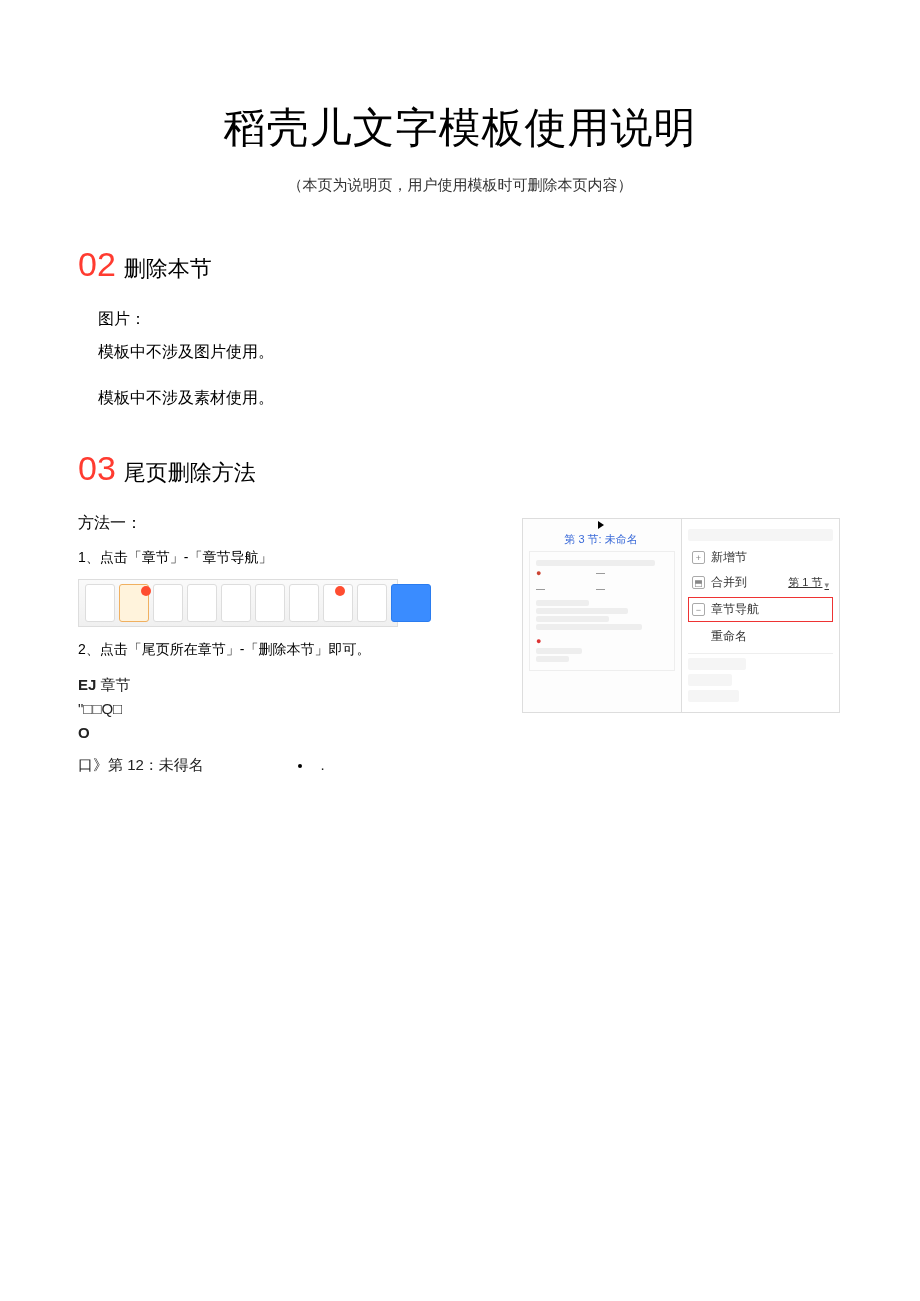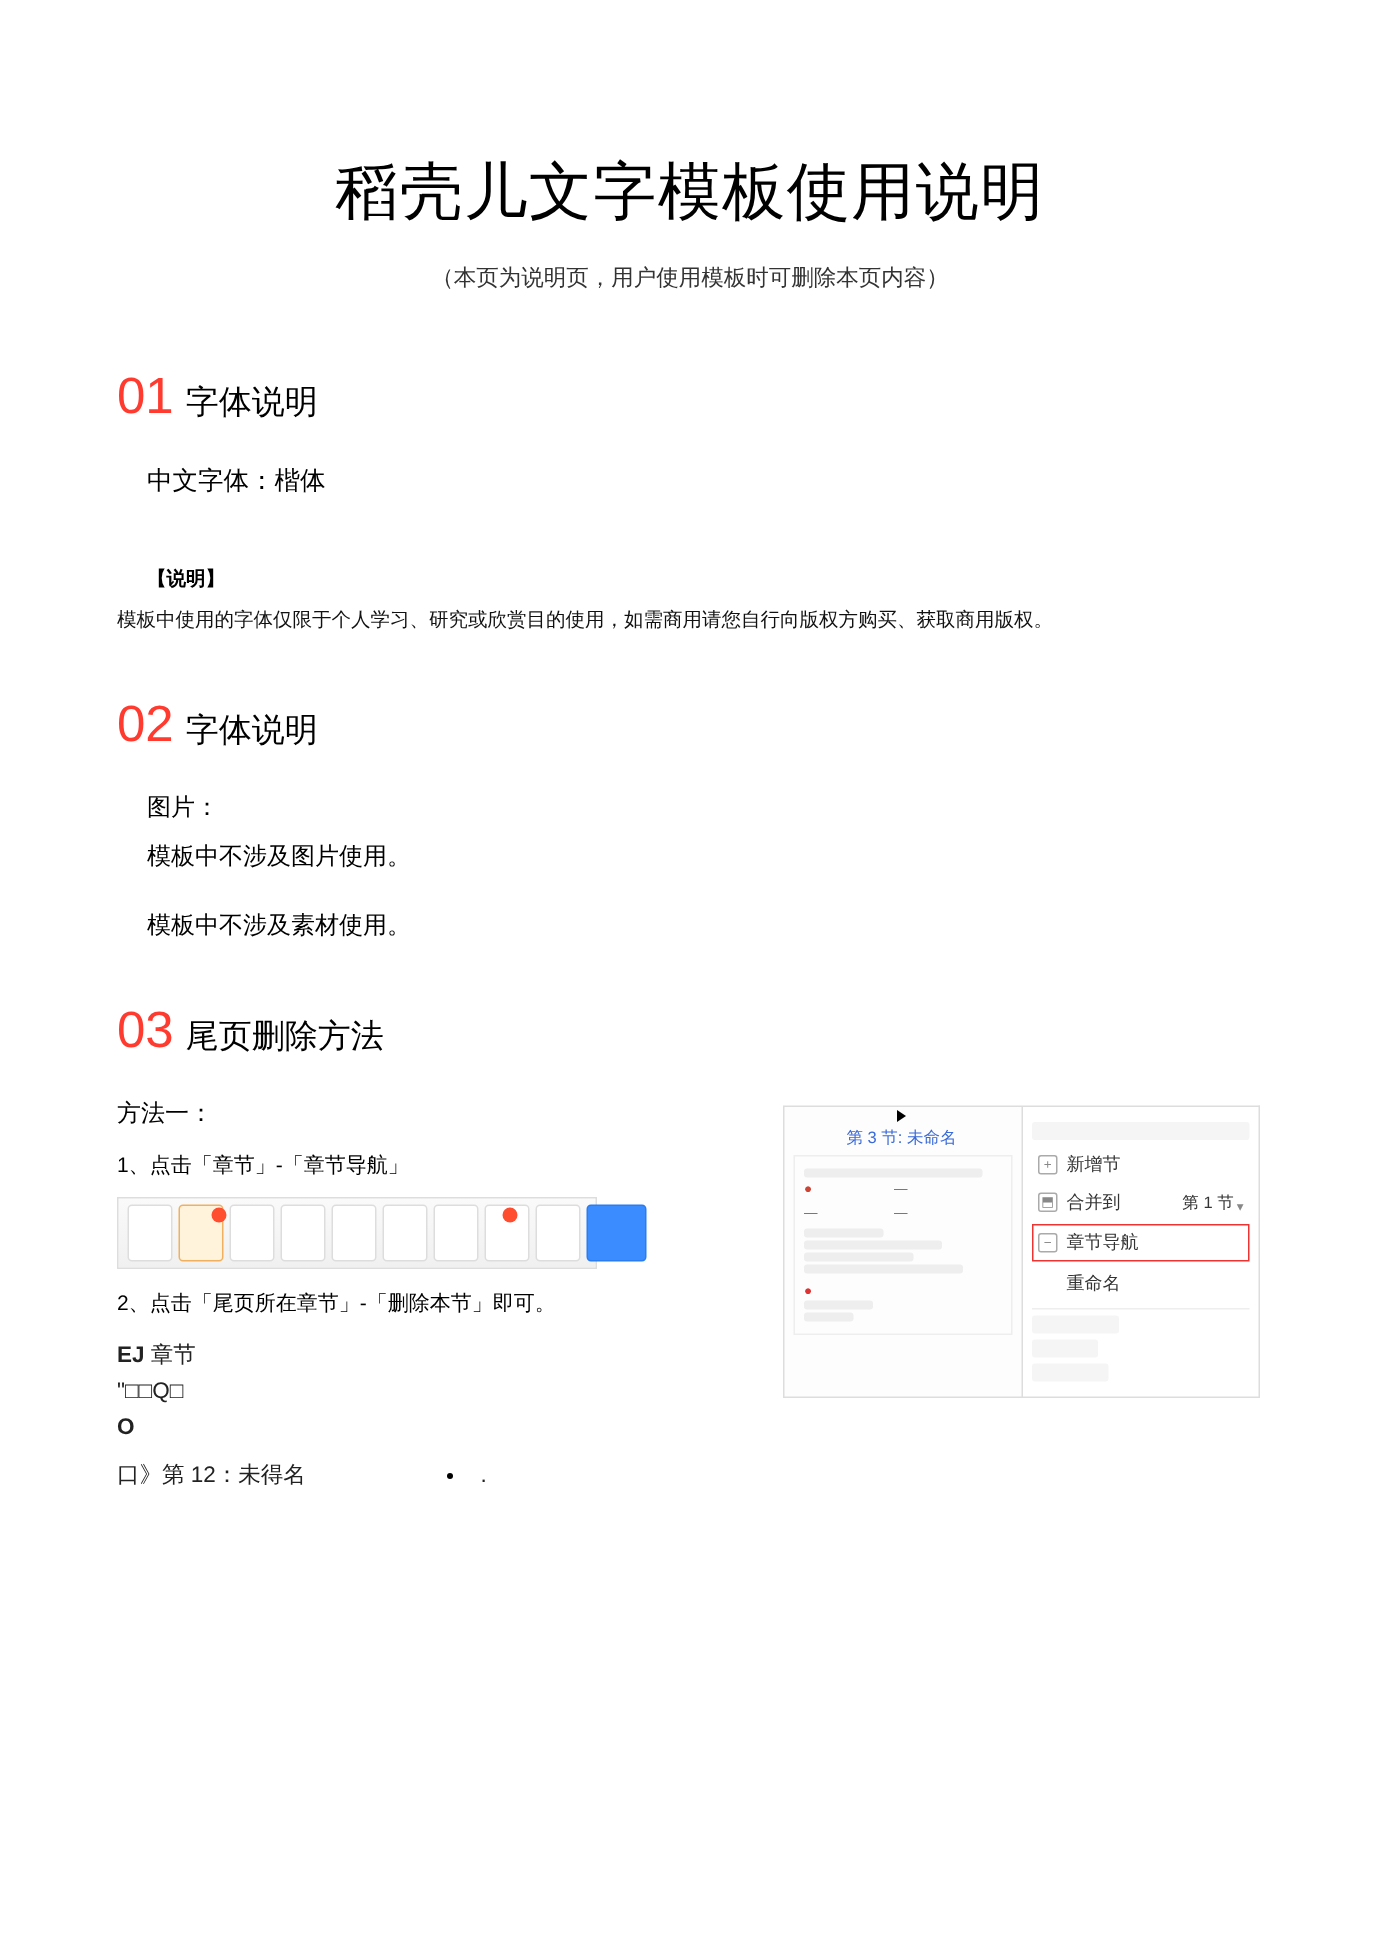--- a/index.html
+++ b/index.html
@@ -184,48 +184,37 @@
     }
     .menu-item .mi-icon {
       width:13px;height:13px;border:1px solid #aaa;border-radius:2px;
       display:flex;align-items:center;justify-content:center;font-size:9px;color:#888;
     }
     .menu-item.highlight {
       border:1px solid #e33;
       padding:3px 3px;
       margin:2px 0;
     }
-    .menu-item .right-text { margin-left:auto; font-size:11px; color:#333; display:flex; align-items:flex-end; gap:2px;}
+    .menu-item .right-text { margin-left:auto; font-size:11px; color:#333; display:flex; align-items:flex-end; gap:2px;text-decoration:underline;}
     .menu-sep { height:1px; background:#eee; margin:4px 0;}
     .faded-row { height:12px; background:#f5f5f5; margin:4px 0; border-radius:2px;}
     .chev { font-size:9px; color:#888;}
   </style>
 </head>
 <body>
 
 <div class="page">
   <h1 class="title">稻壳儿文字模板使用说明</h1>
   <div class="subtitle">（本页为说明页，用户使用模板时可删除本页内容）</div>
 
-  <div class="section">
-    <div class="sec-head">
-      <span class="sec-num">01</span>
-      <span class="sec-title">字体说明</span>
-    </div>
-    <div class="indent">
-      <div class="cn-font">中文字体：楷体</div>
-      <div class="note-label">【说明】</div>
-    </div>
-    <div class="note-body">模板中使用的字体仅限于个人学习、研究或欣赏目的使用，如需商用请您自行向版权方购买、获取商用版权。</div>
-  </div>
 
   <div class="section">
     <div class="sec-head">
       <span class="sec-num">02</span>
-      <span class="sec-title">字体说明</span>
+      <span class="sec-title">删除本节</span>
     </div>
     <div class="indent">
       <div class="sub-h">图片：</div>
       <div class="sub-body">模板中不涉及图片使用。</div>
       <div class="sub-body">模板中不涉及素材使用。</div>
     </div>
   </div>
 
   <div class="section">
     <div class="sec-head">

